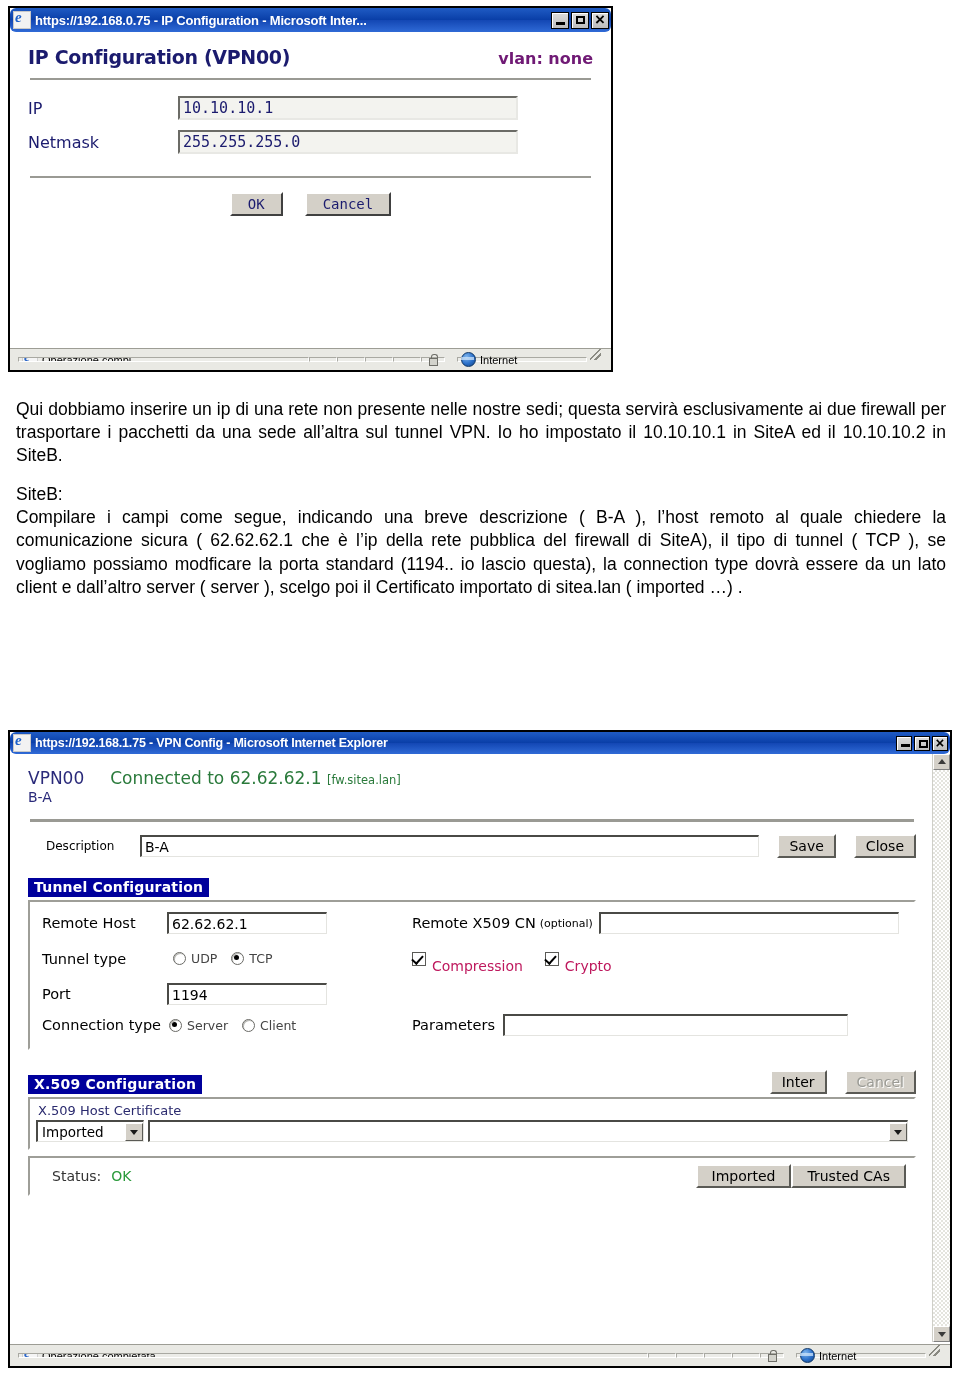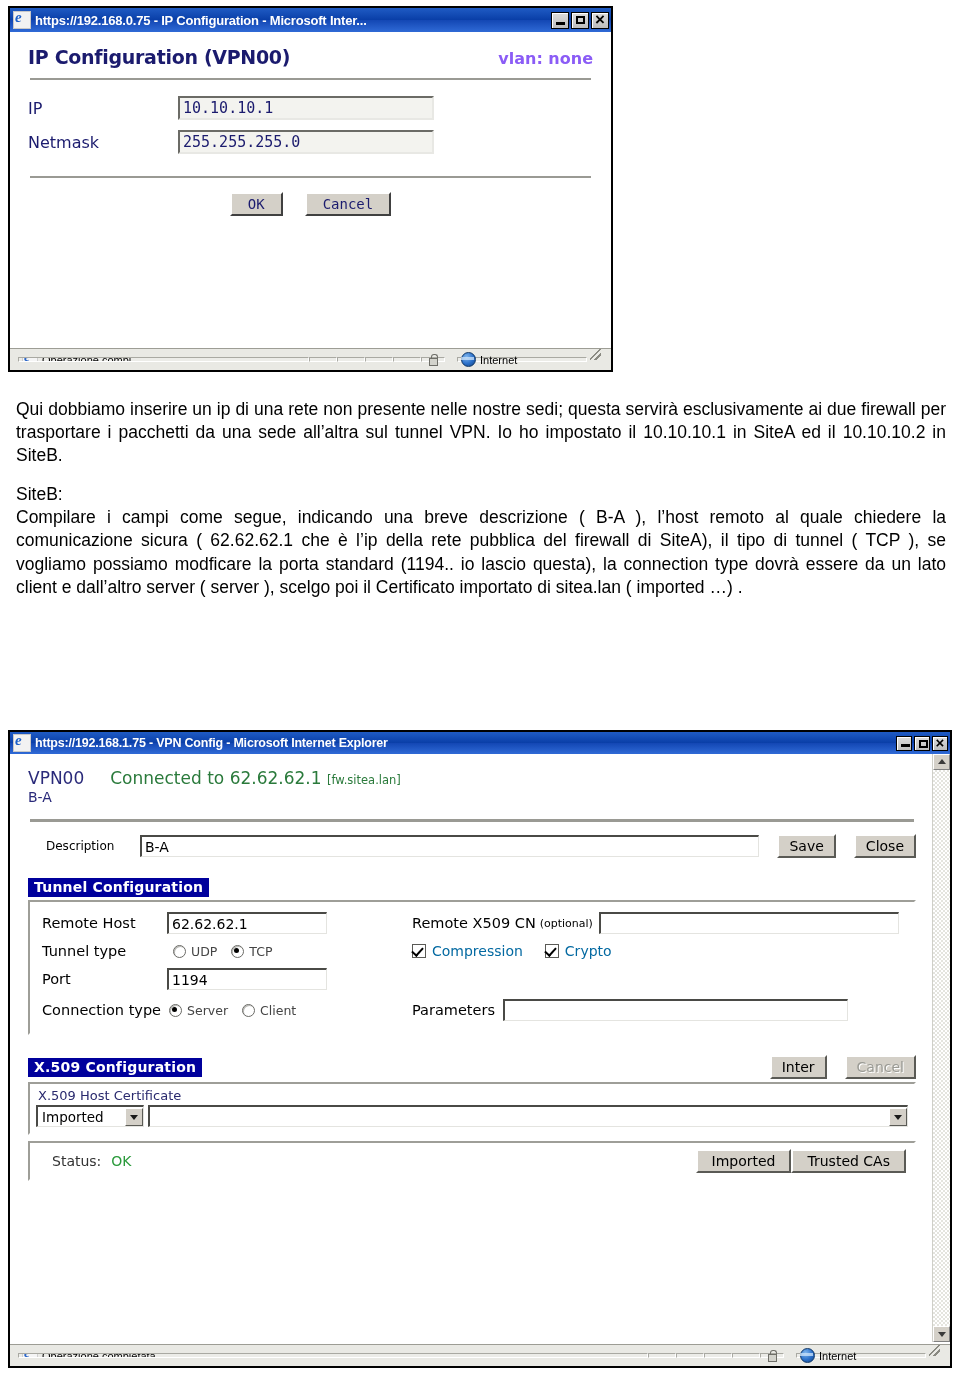--- a/index.html
+++ b/index.html
@@ -20,20 +20,21 @@
     border: 2px solid #000000;
     box-sizing: border-box;
   }
   .titlebar {
     height: 24px;
     background: linear-gradient(to bottom, #1f5bc4 0%, #0a3fa8 48%, #1448b5 52%, #2f6ad6 100%);
     display: flex;
     align-items: center;
     padding: 0 2px 0 3px;
     box-sizing: border-box;
+    border-radius: 6px;
   }
   .title-ie-icon {
     width: 16px; height: 16px;
     margin-right: 4px;
     flex: 0 0 auto;
     position: relative;
     background: #f2f2f2;
     border: 1px solid #c8c8c8;
   }
   .title-ie-icon::after {
@@ -147,32 +148,32 @@
     position:absolute; left:0; right:0; top:24px; bottom:22px;
     background:#ffffff; padding: 14px 18px 0 18px; box-sizing:border-box;
   }
   .ipc-head { display:flex; align-items:baseline; justify-content:space-between; }
   .ipc-title {
     font-family:"DejaVu Sans", sans-serif;
     font-size:19px; font-weight:bold; color:#1b1b6e; letter-spacing:-0.3px;
   }
   .ipc-vlan {
     font-family:"DejaVu Sans", sans-serif;
-    font-size:16px; font-weight:bold; color:#8b5cf6;
+    font-size:16px; font-weight:bold; color:#701a75;
   }
   .rule { height:0; border-top:2px solid #9a9a94; margin:10px 2px 16px 2px; }
   .rule2 { height:0; border-top:2px solid #9a9a94; margin:22px 2px 14px 2px; }
   .ipc-row { display:flex; align-items:center; margin-bottom:10px; }
   .ipc-label {
     width:150px; flex:0 0 auto;
     font-family:"DejaVu Sans", sans-serif;
     font-size:16px; color:#1b1b6e;
   }
   .ipc-field {
-    width:256px; height:24px; box-sizing:border-box;
+    width:340px; height:24px; box-sizing:border-box;
     background:#f3f3ef;
     border:2px solid; border-color:#6b6b66 #e8e8e4 #e8e8e4 #6b6b66;
     font-family:"DejaVu Sans Mono","Liberation Mono",monospace;
     font-size:15px; color:#1b1b6e;
     padding:0 3px; line-height:20px;
     display:flex; align-items:center;
   }
   .ipc-btnrow { display:flex; justify-content:center; gap:22px; }
   .btn95 {
     background:#d4d0c8;
@@ -256,21 +257,21 @@
     background:#d4d0c8;
     border:2px solid; border-color:#ffffff #5a5a55 #5a5a55 #ffffff;
     padding:2px 10px;
     font-size:14px; color:#000;
     font-family:"DejaVu Sans","Liberation Sans",sans-serif;
     cursor:default; white-space:nowrap;
   }
   .btn-ie.disabled { color:#9a9a94; text-shadow: 1px 1px 0 #ffffff; }
 
   .section { margin-top:20px; position:relative; }
-  .sec-head-row { display:flex; align-items:center; justify-content:space-between; }
+  .sec-head-row { display:flex; align-items:flex-end; justify-content:space-between; }
   .sec-title {
     display:inline-block;
     background:#00009c; color:#ffffff;
     font-size:14px; font-weight:bold;
     padding:1px 6px 2px 6px;
     letter-spacing:0.2px;
   }
   .sec-box {
     border:2px solid; border-color:#9e9e98 #ffffff #ffffff #9e9e98;
     background:#ffffff;
@@ -301,21 +302,21 @@
     width:12px;height:12px;
     border:1.5px solid #5a5a56; background:#fff;
     display:inline-block; position:relative; flex:0 0 auto;
   }
   .cbx.on::after{
     content:""; position:absolute; left:1px; top:0px;
     width:5px;height:9px;
     border:solid #000; border-width:0 2px 2px 0;
     transform:rotate(42deg);
   }
-  .cbx-lab { font-size:14px; color:#0369a1; margin:0 22px 0 6px;text-align:center; }
+  .cbx-lab { font-size:14px; color:#be185d; margin:15px 22px 0 6px;text-align:center; }
 
   
   .x-box {
     border:2px solid; border-color:#9e9e98 #ffffff #ffffff #9e9e98;
     background:#ffffff; margin-top:3px; padding:4px 6px 6px 6px;
   }
   .x-legend { font-size:13px; color:#2a2a6e; padding-left:2px; }
   .sel {
     background:#ffffff;
     border:1px solid; border-color:#4a4a46 #e4e4e0 #e4e4e0 #4a4a46;

